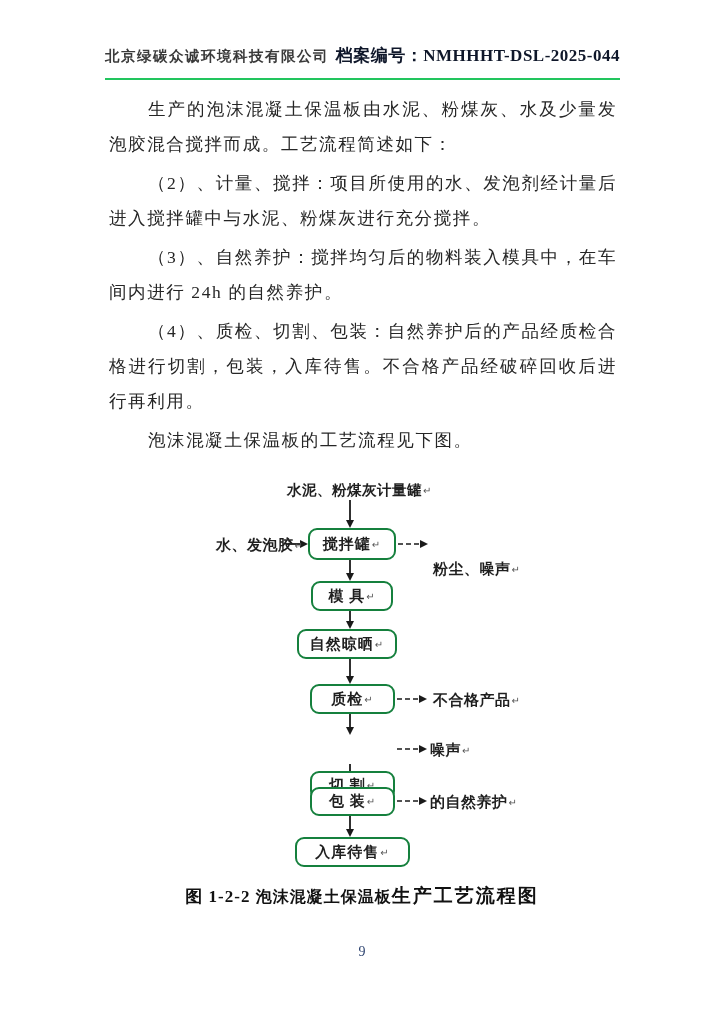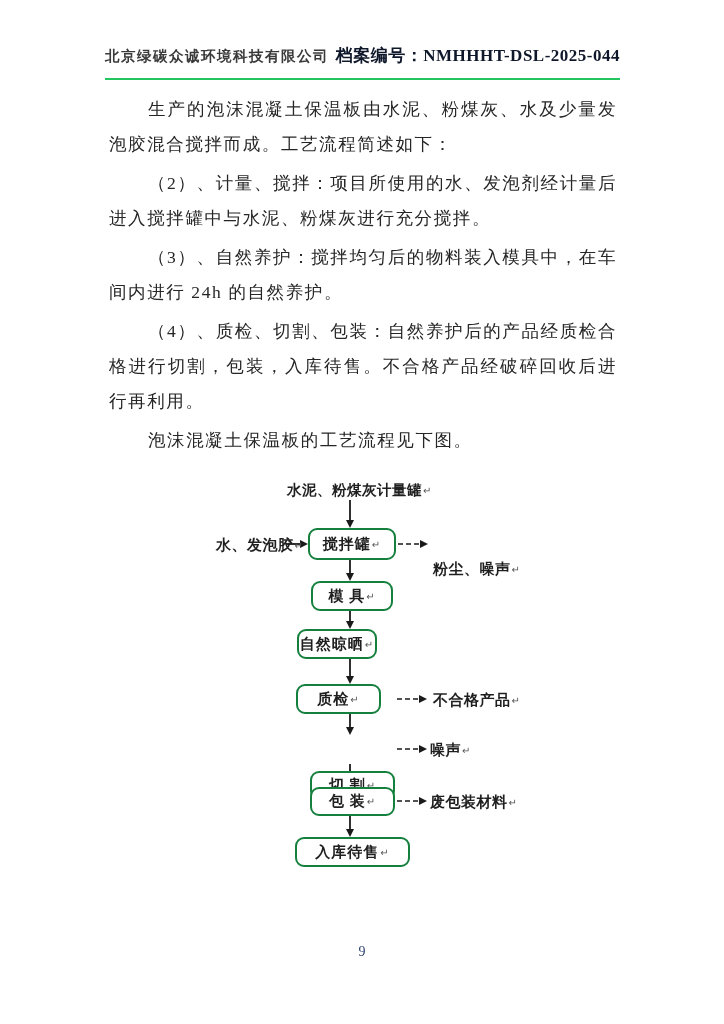--- a/index.html
+++ b/index.html
@@ -102,43 +102,44 @@
     <div class="fc-label" style="left:216px;top:58px;font-size:15px;"><span>水、发泡胶</span><span class="pmark">↵</span></div>
 
     <div class="fc-box" style="left:308px;top:50px;width:88px;height:32px;">
         <span>搅拌罐</span>
         <span class="pmark">↵</span>
       </div>
     <div class="fc-box" style="left:311px;top:103px;width:82px;height:30px;">
         <span>模 具</span>
         <span class="pmark">↵</span>
       </div>
-    <div class="fc-box" style="left:297px;top:151px;width:80px;height:30px;">
+    <div class="fc-box" style="left:297px;top:151px;width:100px;height:30px;">
         <span>自然晾晒</span>
         <span class="pmark">↵</span>
       </div>
-    <div class="fc-box" style="left:296px;top:206px;width:85px;height:30px;">
+    <div class="fc-box" style="left:310px;top:206px;width:85px;height:30px;">
         <span>质检</span>
         <span class="pmark">↵</span>
       </div>
     <div class="fc-box" style="left:310px;top:257px;width:85px;height:29px;margin-top:36px;">
         <span>切 割</span>
         <span class="pmark">↵</span>
       </div>
     <div class="fc-box" style="left:310px;top:309px;width:85px;height:29px;">
         <span>包 装</span>
         <span class="pmark">↵</span>
       </div>
     <div class="fc-box" style="left:295px;top:359px;width:115px;height:30px;">
         <span>入库待售</span>
         <span class="pmark">↵</span>
       </div>
 
     <div class="fc-label" style="left:433px;top:58px;font-size:15px;margin-top:24px;"><span>粉尘、噪声</span><span class="pmark">↵</span></div>
     <div class="fc-label" style="left:433px;top:213px;font-size:15px;"><span>不合格产品</span><span class="pmark">↵</span></div>
     <div class="fc-label" style="left:430px;top:263px;font-size:15px;"><span>噪声</span><span class="pmark">↵</span></div>
-    <div class="fc-label" style="left:430px;top:315px;font-size:15px;"><span>废包装材料</span><span class="pmark">↵</span></div>
+    <div class="fc-label" style="left:430px;top:315px;font-size:15px;"><span>的自然养护</span><span class="pmark">↵</span></div>
   </div>
 
+  <div class="caption"><span class="cap-prefix">图 1-2-2 </span><span class="cap-part1">泡沫混凝土保温板</span><span class="cap-part2">生产工艺流程图</span></div>
 
   <div class="page-number">9</div>
 
 </div>
 
 </body></html>

